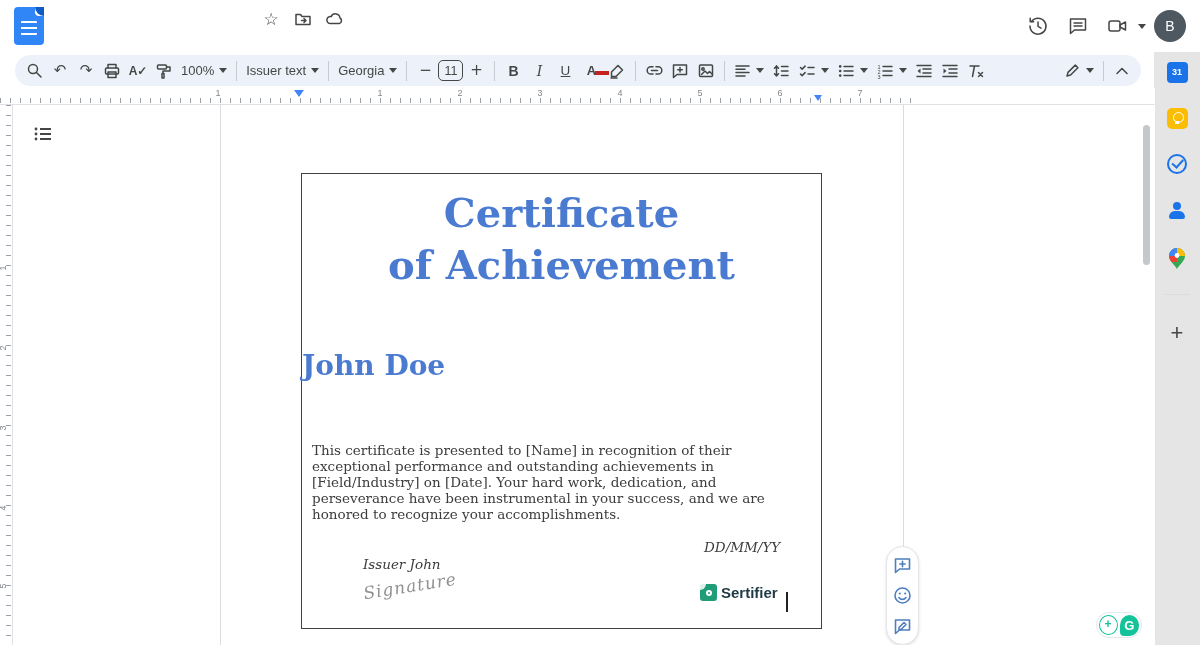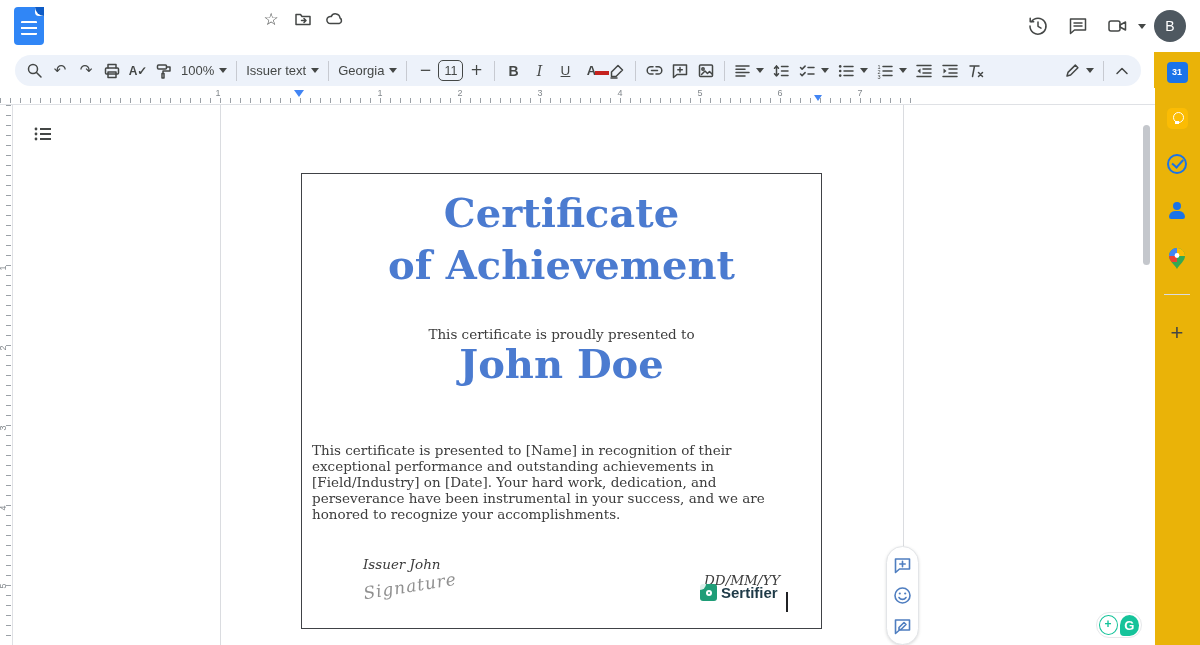--- a/index.html
+++ b/index.html
@@ -54,21 +54,21 @@
   .ital-i { font-style:italic; font-family:"DejaVu Serif",serif; font-size:14px; }
   .under-u { font-size:13.5px; text-decoration:underline; }
   .color-a { position:relative; font-size:13px; font-weight:600; }
   .color-a .bar { position:absolute; left:-1px; bottom:-4px; width:14px; height:3.5px; background:#c5221f; }
   .size-box { width:25px; height:21px; border:1.5px solid #444746; border-radius:5px;
     display:flex; align-items:center; justify-content:center; font-size:12.5px; color:#444746; }
   .spell-a { font-size:12px; font-weight:600; position:relative; }
   .tb-spacer { flex:1; }
 
   
-  .apps-rail { position:absolute; right:0; top:52px; width:46px; height:593px; background:#eab308; }
+  .apps-rail { position:absolute; right:0; top:52px; width:46px; height:593px; background:#e5e5e5; }
   .rail-item { position:absolute; left:50%; transform:translateX(-50%); width:30px; height:30px;
     display:flex; align-items:center; justify-content:center; }
   .cal-icon { width:21px; height:21px; background:#1a73e8; border-radius:4px; color:#fff;
     font-size:9px; font-weight:700; display:flex; align-items:center; justify-content:center; }
   .keep-icon { width:21px; height:21px; background:#fbbc04; border-radius:5px; position:relative; }
   .keep-icon:before { content:""; position:absolute; left:6px; top:4px; width:9px; height:9px;
     border:1.8px solid #fff; border-radius:50%; }
   .keep-icon:after { content:""; position:absolute; left:8.5px; top:13px; width:4px; height:3px; background:#fff; }
   .tasks-icon { width:20px; height:20px; border:2.5px solid #1a73e8; border-radius:50%; position:relative; }
   .tasks-icon:before { content:""; position:absolute; left:3px; top:3px; width:9px; height:4.5px;
@@ -98,28 +98,28 @@
 
   
   .page { position:absolute; left:220px; top:17px; width:684px; height:540px; background:#fff;
     border-left:1px solid #dadce0; border-right:1px solid #dadce0; }
   .cert { position:absolute; left:80px; top:68px; width:521px; height:456px; border:1.5px solid #404246;
     font-family:"DejaVu Serif", serif; }
   .cert-title { position:absolute; left:0; width:100%; text-align:center; color:#4b7bd0;
     font-weight:700; font-size:40px; line-height:1.25; }
   .cert-presented { position:absolute; left:0; top:152px; width:100%; text-align:center;
     font-size:13.5px; color:#3c3c3c; }
-  .cert-name { position:absolute; left:0; top:166px; width:100%; text-align:center; color:#4b7bd0;
-    font-weight:700; font-size:40px; }
+  .cert-name { position:absolute; left:0; top:175px; width:100%; color:#4b7bd0;
+    font-weight:700; font-size:28px; }
   .cert-body { position:absolute; left:10px; top:268px; width:500px; 
     font-size:13.5px; line-height:16px; color:#3c3c3c; }
   .issuer-label { position:absolute; left:61px; top:382px; font-style:italic; font-size:13.5px; color:#3c3c3c; }
   .signature { position:absolute; left:61px; top:402px; font-style:italic; font-size:17px; color:#909090;
     transform:rotate(-9deg); letter-spacing:1px; font-family:"DejaVu Serif", serif; }
-  .date-label { position:absolute; left:402px; top:398px; font-style:italic; font-size:13.5px; color:#3c3c3c; }
+  .date-label { position:absolute; left:402px; top:365px; font-style:italic; font-size:13.5px; color:#3c3c3c; }
   .brand { position:absolute; left:398px; top:410px; display:flex; align-items:center; gap:4px; }
   .brand-icon { position:relative; width:17px; height:17px; background:#1f9d77; border-radius:3px; }
   .brand-icon .fold { position:absolute; left:0; top:0; width:6px; height:6px; background:#fff;
     border-bottom-right-radius:6px; opacity:.85; }
   .brand-icon .seal { position:absolute; left:5.5px; top:6px; width:6px; height:6px; background:#fff;
     border-radius:50%; }
   .brand-icon .seal:before { content:""; position:absolute; left:2px; top:2px; width:2px; height:2px;
     background:#1f9d77; border-radius:50%; }
   .brand-name { font-family:"Liberation Sans", sans-serif; font-weight:700; font-size:15px; color:#1e3a47; }
   .text-cursor { position:absolute; left:484px; top:418px; width:1.5px; height:20px; background:#202124; }
@@ -431,21 +431,20 @@
           <circle cx="2" cy="7" r="1.4" fill="#444746"></circle>
           <circle cx="2" cy="12" r="1.4" fill="#444746"></circle>
           <path d="M6 2 h11 M6 7 h11 M6 12 h11" stroke="#444746" stroke-width="1.8"></path>
         </svg>
     </div>
 
     <div class="page">
       <div class="cert">
         <div class="cert-title" style="top:66px;">of Achievement</div>
         <div class="cert-title" style="top:14px;">Certificate</div>
-        <div class="cert-presented">This certificate is proudly presented to</div>
         <div class="cert-name">John Doe</div>
         <div class="cert-body">This certificate is presented to [Name] in recognition of their exceptional performance and outstanding achievements in [Field/Industry] on [Date]. Your hard work, dedication, and perseverance have been instrumental in your success, and we are honored to recognize your accomplishments.</div>
         <div class="issuer-label">Issuer John</div>
         <div class="signature">Signature</div>
         <div class="date-label">DD/MM/YY</div>
         <div class="brand">
           <div class="brand-icon">
             <div class="fold"></div>
               <div class="seal"></div>
           </div>

